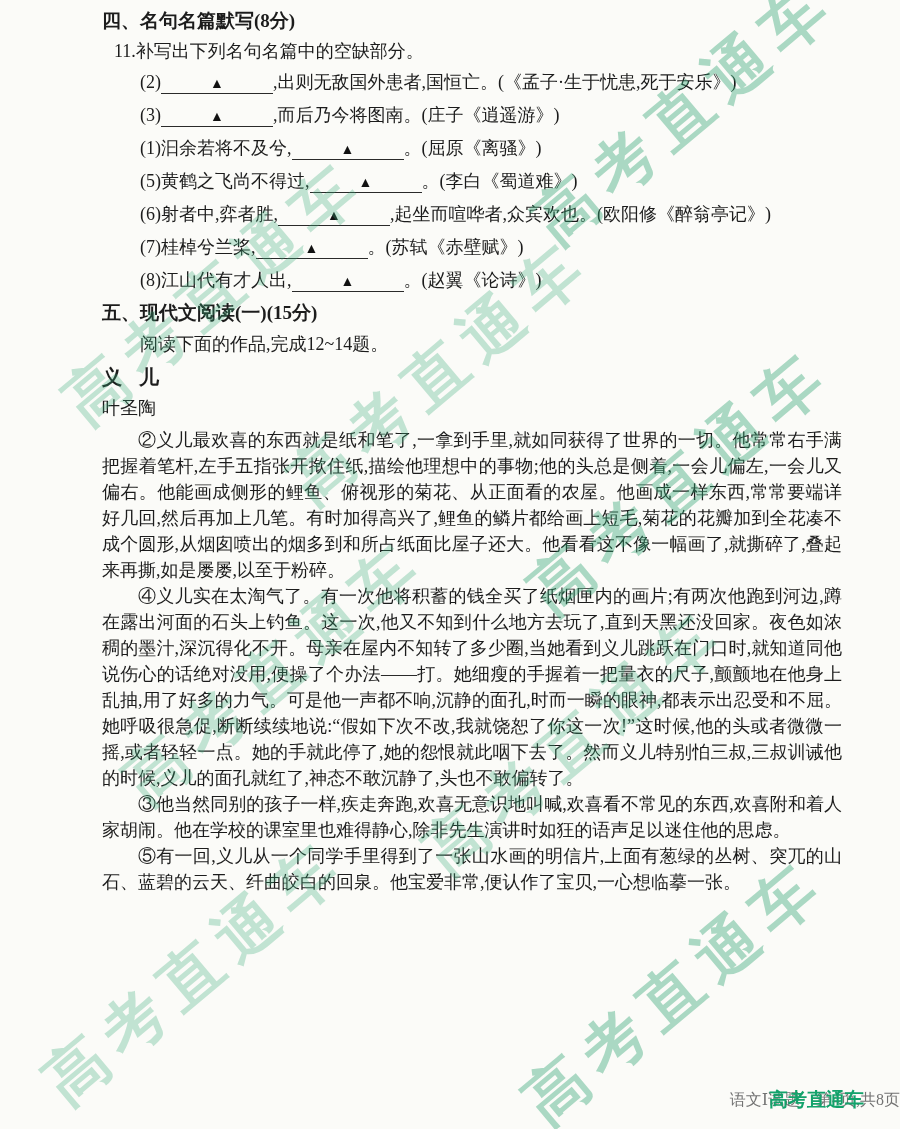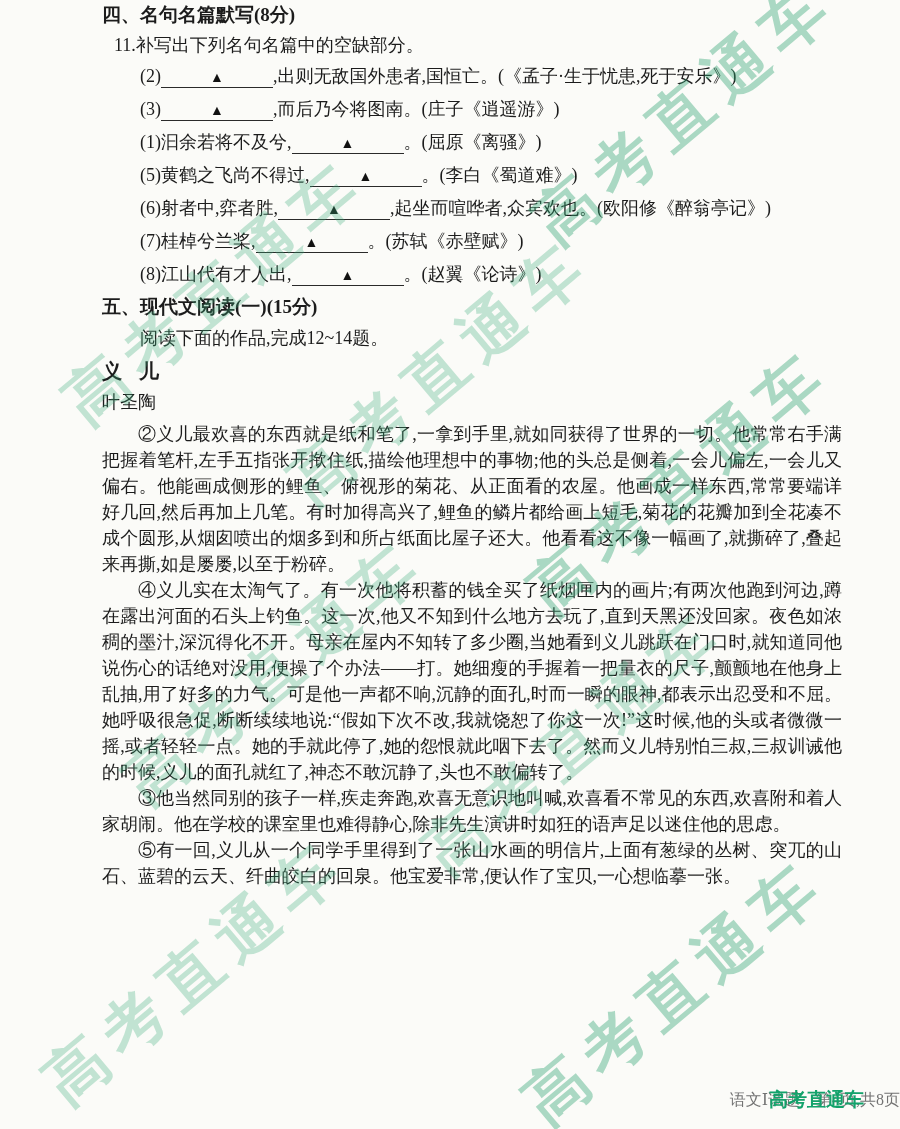--- a/index.html
+++ b/index.html
@@ -2,21 +2,21 @@
 <html><head>
 <meta charset="utf-8">
 <style>
   * { margin:0; padding:0; box-sizing:border-box; }
   html,body { width:900px; height:1129px; }
   body { background:#e9e9e7; font-family:"Liberation Serif","DejaVu Serif",serif; }
   .page {
     position:relative; width:900px; height:1129px;
     background:#fbfbf8; color:#1c1c1c; overflow:hidden;
   }
-  .content { position:absolute; left:102px; top:0; width:740px; }
+  .content { position:absolute; left:102px; top:6px; width:740px; }
 
   .s4-heading { font-size:19px; font-weight:bold; line-height:30px; }
   .q-intro { font-size:18px; line-height:30px; padding-left:12px; }
   .items { padding-left:38px; }
   .item { font-size:18px; line-height:33px; }
   .blank {
     display:inline-block; width:112px; text-align:center;
     border-bottom:1px solid #2a2a2a; font-size:14px; line-height:18px;
     vertical-align:baseline; color:#111;
   }

